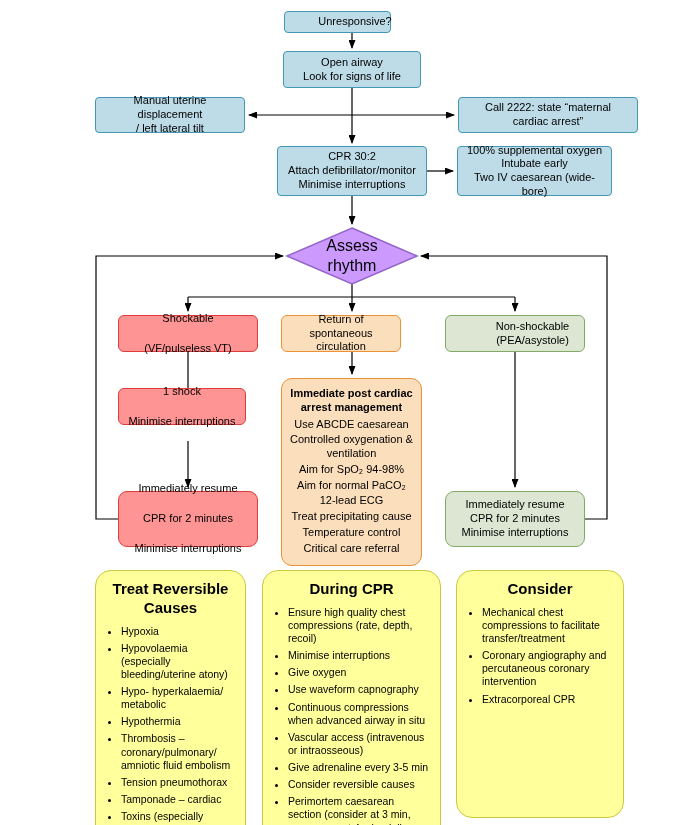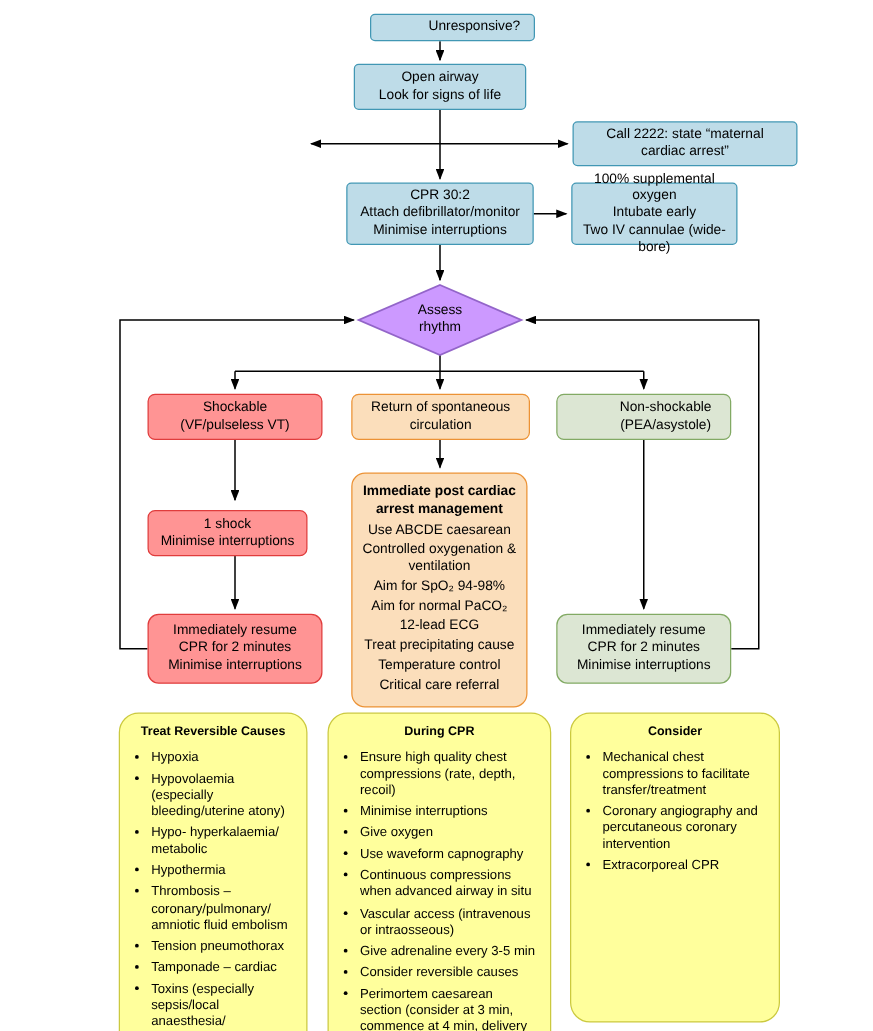--- a/index.html
+++ b/index.html
@@ -9,51 +9,51 @@
   .connectors { position: absolute; left: 0; top: 0; width: 698px; height: 825px; }
   .connector { stroke: var(--connector, #000); stroke-width: 1.2; fill: none; }
   .diamond-shape { fill: var(--purple-fill, #CC99FF); stroke: var(--purple-border, #9365C9); stroke-width: 1.5; }
 
   .box { position: absolute; display: flex; flex-direction: column; justify-content: center;
          align-items: center; text-align: center; font-size: 11px; line-height: 1.25;
          padding: 2px 5px; border-radius: 4px; }
   .bold { font-weight: normal; }
 
   .blue   { background: var(--blue-fill,#BEDCE8);   border: 1.5px solid var(--blue-border,#4197B4); }
-  .red    { background: var(--red-fill,#FF9494);    border: 1.5px solid var(--red-border,#E03C3C);    border-radius: 6px; }
+  .red    { background: var(--red-fill,#FF9494);    border: 1.5px solid var(--red-border,#E03C3C);    border-radius: 6px; gap: 16px; }
   .orange { background: var(--orange-fill,#FBDEBB); border: 1.5px solid var(--orange-border,#EC9235); border-radius: 6px; }
   .green  { background: var(--green-fill,#DCE6D3);  border: 1.5px solid var(--green-border,#82AA64);  border-radius: 6px; }
   .yellow { position: absolute; background: var(--yellow-fill,#FFFF9C); border: 1.5px solid var(--yellow-border,#CBC93F);
             border-radius: 16px; padding: 9px 10px; font-size: 10.5px; line-height: 1.25; }
 
-  .pos-unresponsive { left: 296px; top: 11px;  width: 132px; height: 22px; padding-left: 40px; }
+  .pos-unresponsive { left: 284px; top: 11px;  width: 107px; height: 22px; padding-left: 40px; }
   .pos-open-airway  { left: 283px; top: 51px;  width: 138px; height: 37px; }
   .pos-uterine      { left: 95px;  top: 97px;  width: 150px; height: 36px; }
   .pos-call         { left: 458px; top: 97px;  width: 180px; height: 36px; }
   .pos-cpr          { left: 277px; top: 146px; width: 150px; height: 50px; }
-  .pos-oxygen       { left: 457px; top: 146px; width: 133px; height: 50px; }
+  .pos-oxygen       { left: 457px; top: 146px; width: 155px; height: 50px; }
   .pos-diamond-label{ left: 287px; top: 228px; width: 130px; height: 56px; position: absolute;
                       display: flex; flex-direction: column; justify-content: center; align-items: center;
-                      font-size: 11px; line-height: 1.25; text-align: center; }
+                      font-size: 16px; line-height: 1.25; text-align: center; }
   .pos-shockable    { left: 118px; top: 315px; width: 140px; height: 37px; }
-  .pos-rosc         { left: 281px; top: 315px; width: 143px; height: 37px; }
+  .pos-rosc         { left: 281px; top: 315px; width: 120px; height: 37px; }
   .pos-nonshock     { left: 445px; top: 315px; width: 140px; height: 37px; padding-left: 40px; }
-  .pos-oneshock     { left: 118px; top: 408px; width: 128px; height: 37px; }
+  .pos-oneshock     { left: 118px; top: 388px; width: 128px; height: 37px; }
   .pos-resume-left  { left: 118px; top: 491px; width: 140px; height: 56px; border-radius: 9px; }
   .pos-post         { left: 281px; top: 378px; width: 141px; min-height: 173px; border-radius: 11px; }
   .pos-resume-right { left: 445px; top: 491px; width: 140px; height: 56px; border-radius: 9px; }
   .pos-panel-1 { left: 95px;  top: 570px; width: 151px; min-height: 248px; }
   .pos-panel-2 { left: 262px; top: 570px; width: 179px; min-height: 248px; }
   .pos-panel-3 { left: 456px; top: 570px; width: 168px; min-height: 248px; }
 
   .post-box { justify-content: flex-start; align-items: flex-start; text-align: center; padding: 8px 8px; }
   .post-title { font-weight: bold; margin-bottom: 3px; }
   .post-items div { margin-bottom: 2px; }
 
-  .panel-title { font-weight: bold; font-size: 10px; text-align: center; margin-bottom: 7px; }
+  .panel-title { font-weight: bold; font-size: 15px; text-align: center; margin-bottom: 7px; }
   .panel-list { margin: 0; padding-left: 15px; list-style-type: disc; text-align: left; }
   .panel-list li { margin-bottom: 4px; }
 </style>
 </head>
 <body>
 
 <div class="canvas">
 
   <svg class="connectors" viewBox="0 0 698 825">
     <defs>
@@ -83,36 +83,40 @@
 
   <div class="box blue pos-unresponsive">
     <div>Unresponsive?</div>
   </div>
 
   <div class="box blue pos-open-airway">
     <div>Open airway</div>
     <div>Look for signs of life</div>
   </div>
 
+  <div class="box blue pos-uterine">
+    <div>Manual uterine displacement</div>
+    <div>/ left lateral tilt</div>
+  </div>
 
   <div class="box blue pos-call">
     <div>Call 2222: state “maternal</div>
     <div>cardiac arrest”</div>
   </div>
 
   <div class="box blue pos-cpr">
     <div class="bold">CPR 30:2</div>
     <div>Attach defibrillator/monitor</div>
     <div>Minimise interruptions</div>
   </div>
 
   <div class="box blue pos-oxygen">
     <div>100% supplemental oxygen</div>
     <div>Intubate early</div>
-    <div>Two IV cannulae (wide-bore)</div>
+    <div>Two IV caesarean (wide-bore)</div>
   </div>
 
   <div class="pos-diamond-label">
     <div>Assess</div>
     <div>rhythm</div>
   </div>
 
   <div class="box red pos-shockable">
     <div class="bold">Shockable</div>
     <div>(VF/pulseless VT)</div>

